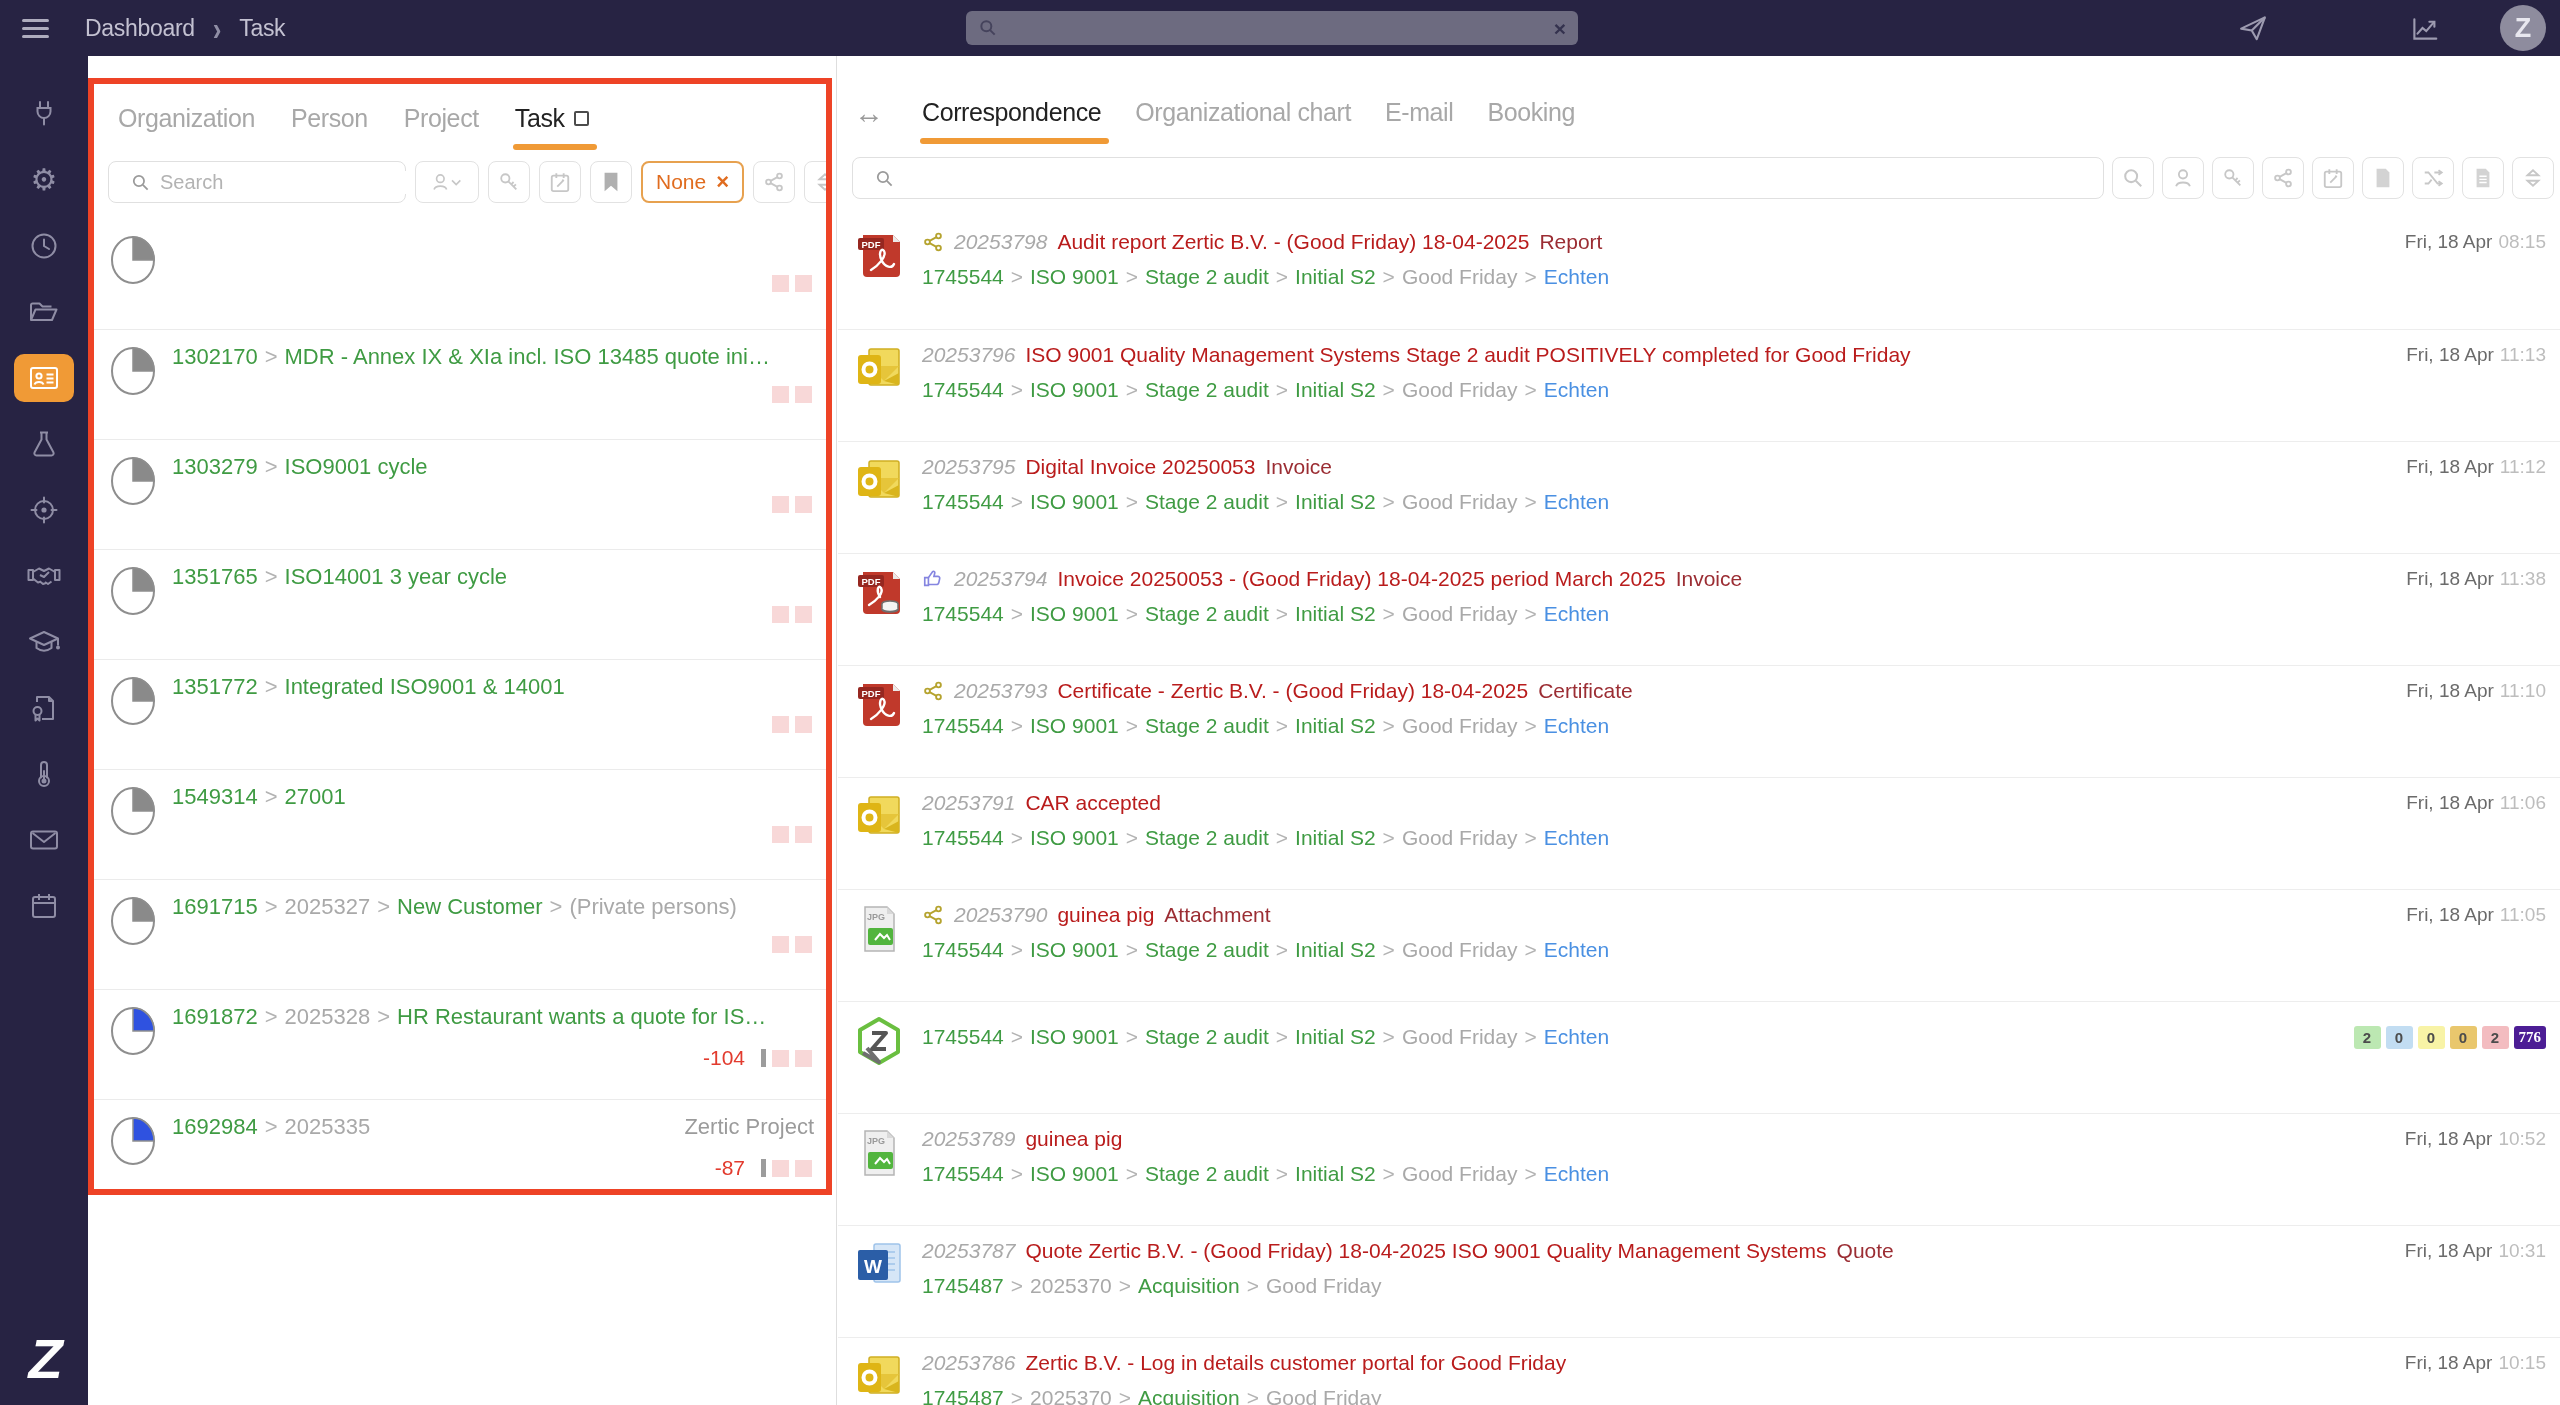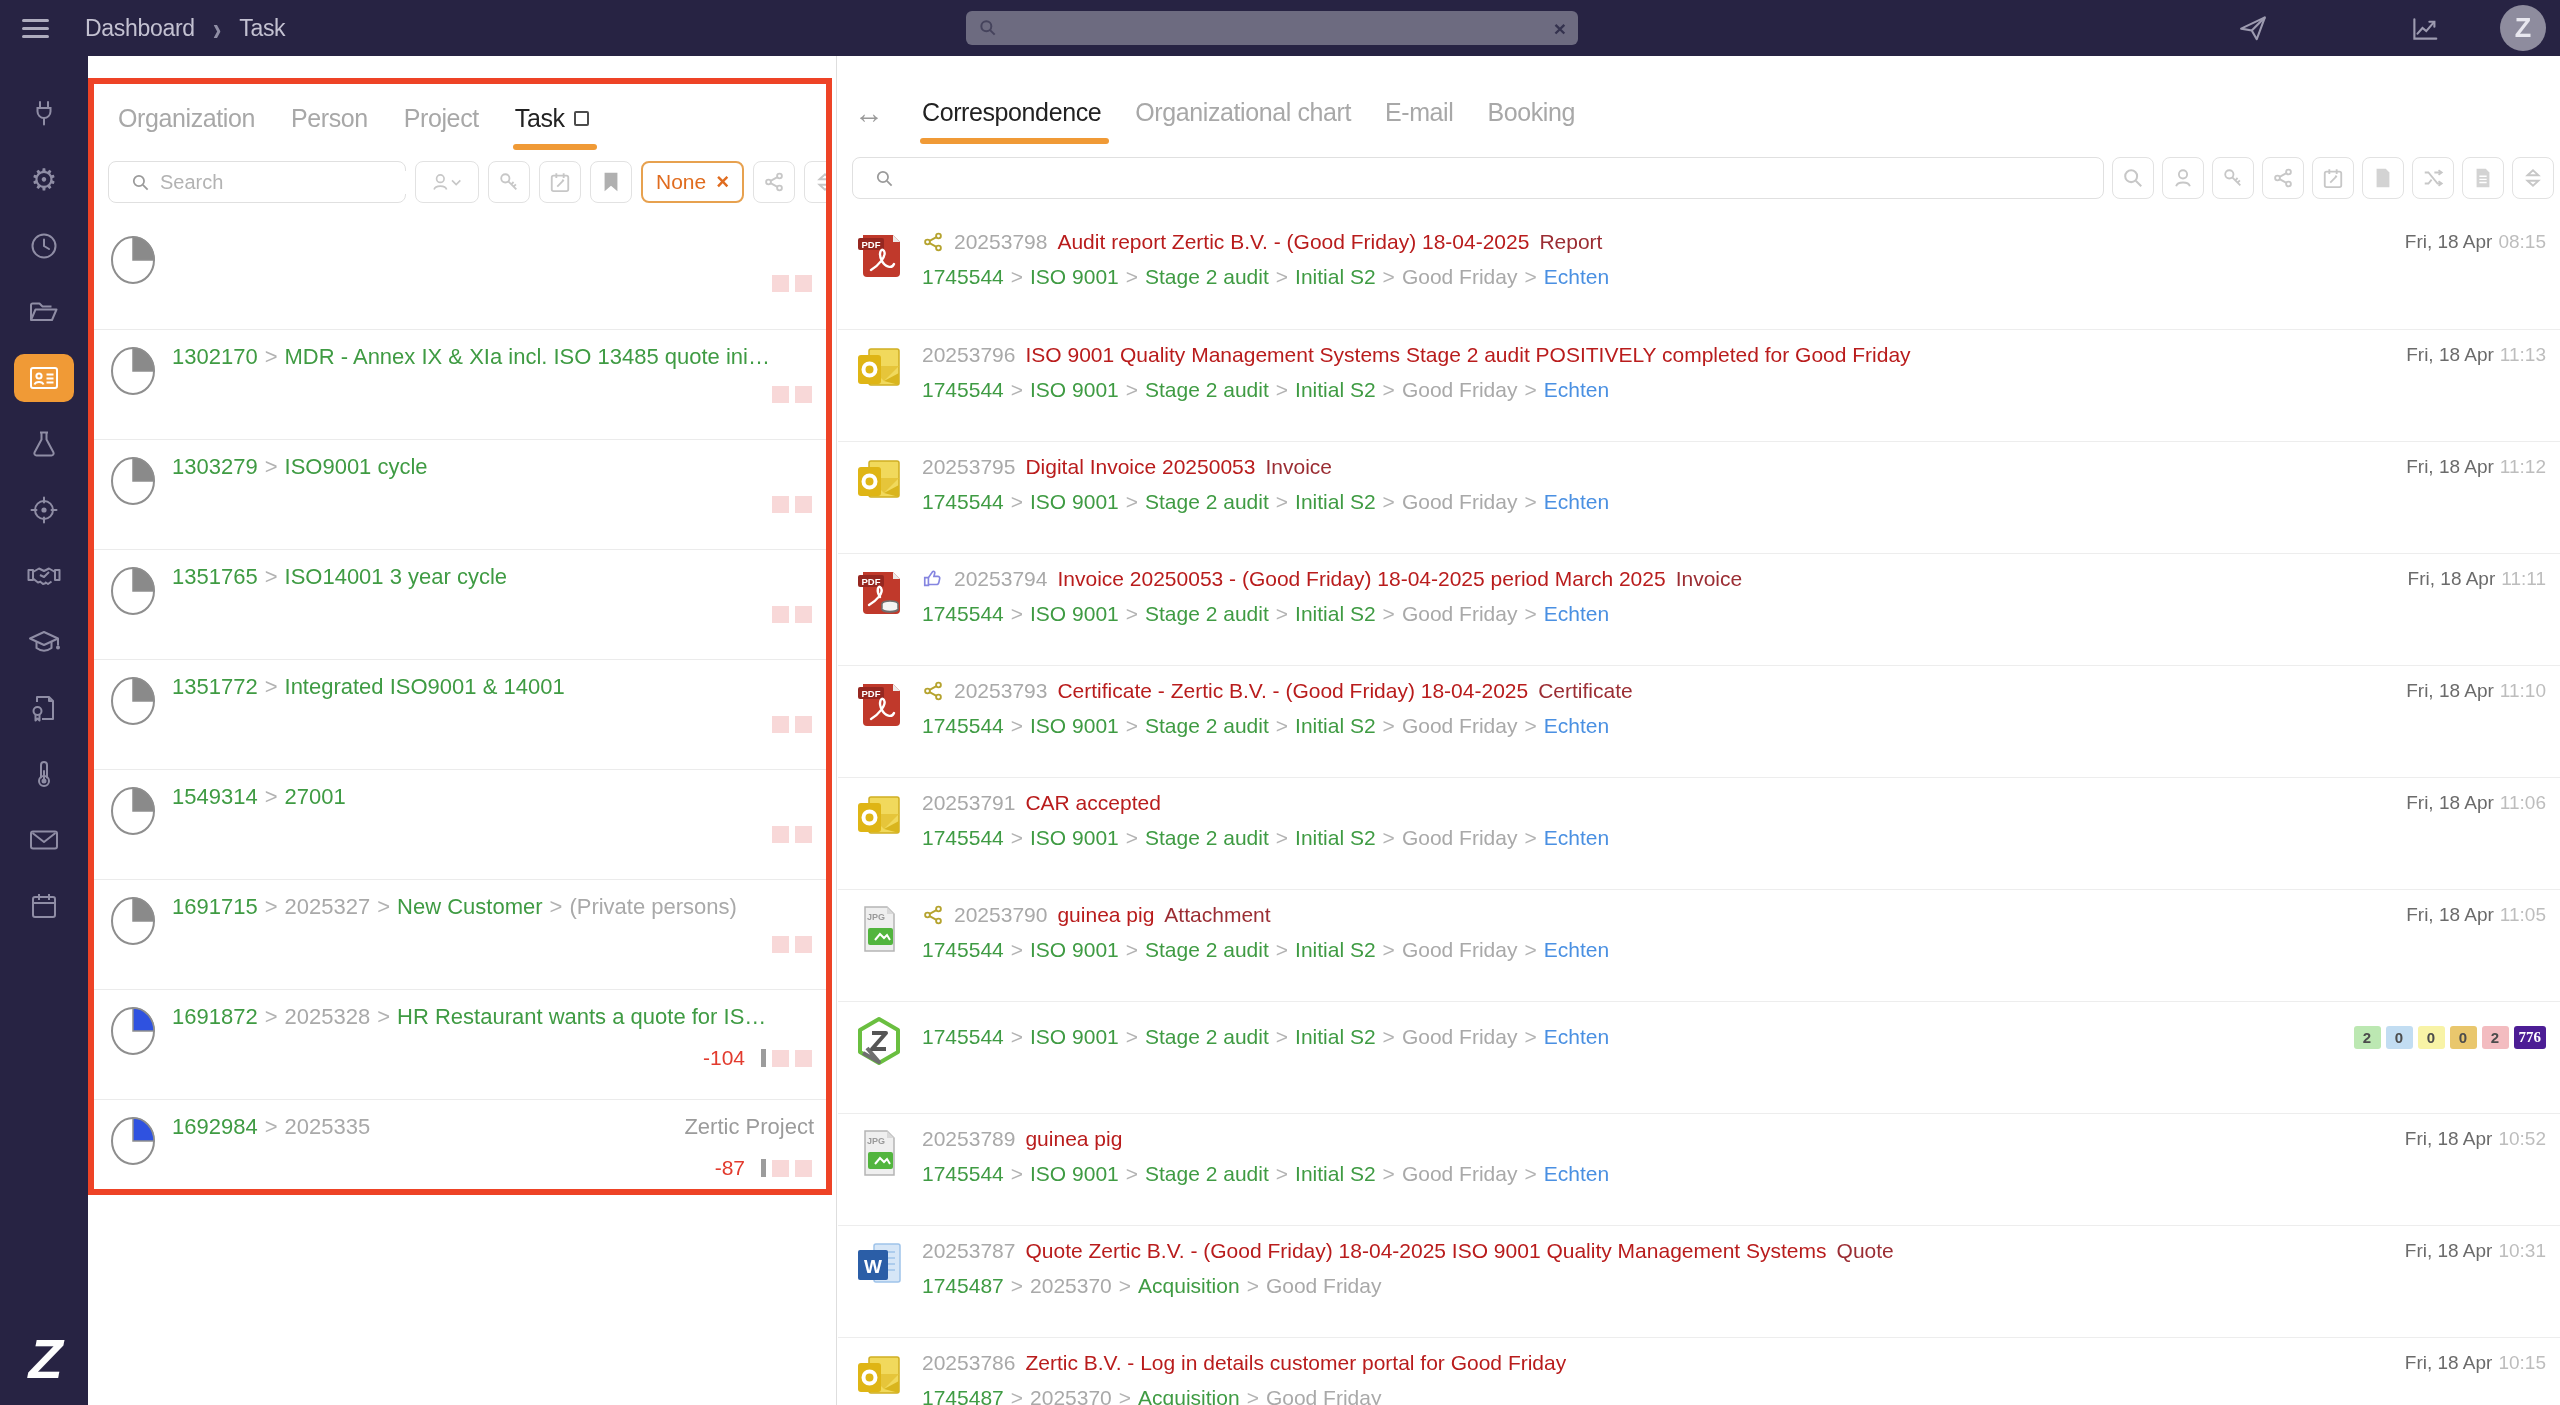--- a/index.html
+++ b/index.html
@@ -84,21 +84,21 @@
   .rp-toolbar { display:flex; align-items:center; gap:8px; padding:30px 6px 0 14px; }
   .rp-toolbar .searchbox { flex:1; }
   .corr-list { margin-top:18px; }
   .corr-row { height:112px; padding:12px 14px 0 16px; border-top:1px solid #ededed; position:relative; cursor:pointer; }
   .corr-row:first-child { border-top:none; }
   .r-flex { display:flex; }
   .r-icon { flex:0 0 auto; margin-right:18px; margin-top:2px; }
   .r-main { flex:1; min-width:0; }
   .r-line1 { display:flex; align-items:center; font-size:21px; line-height:25px; white-space:nowrap; }
   .r-line1 .pre { margin-right:10px; display:flex; }
-  .r-num { color:#a9a9a9; margin-right:10px; }
+  .r-num { color:#a9a9a9; margin-right:10px;font-style:italic; }
   .r-title { color:#b91c1c; margin-right:10px; overflow:hidden; text-overflow:ellipsis; }
   .r-tag { color:#9b2d33; }
   .r-date { margin-left:auto; font-size:19px; color:#6b6b6b; padding-left:14px; flex:0 0 auto; }
   .r-time { color:#bdbdbd; margin-left:6px; }
   .r-line2 { display:flex; align-items:center; font-size:21px; margin-top:11px; white-space:nowrap; }
   .r-badges { margin-left:auto; display:flex; gap:5px; }
   .badge { min-width:27px; height:23px; padding:0 5px; border-radius:3px; font-size:15px; font-weight:bold;
            color:#4c4c4c; display:flex; align-items:center; justify-content:center; }
   .b-green{background:#bce8b2;} .b-blue{background:#c2ddf2;} .b-yellow{background:#f8f3a6;}
   .b-orange{background:#e9c76d;} .b-pink{background:#f3bcc0;} .b-dark{background:#4c1d95;color:#fff;font-family:Liberation Serif, serif;}
@@ -587,21 +587,21 @@
             <div class="r-line1">
               <span class="pre">
                 <svg width="22" height="22" viewBox="0 0 24 24" fill="none" stroke="#8585e0" stroke-width="1.8">
                   <path d="M3 10.5 h4 V19 H3 Z"></path>
                   <path d="M7 18 h8.5 c1.6 0 2.6 -0.9 2.9 -2.4 l0.9 -4 c0.3 -1.3 -0.7 -2.4 -2 -2.4 h-4.3 l1 -4 c0.3 -1.3 -1.6 -2.2 -2.5 -1 L7 10.5"></path>
                 </svg>
               </span>
               <span class="r-num">20253794</span>
               <span class="r-title">Invoice 20250053 - (Good Friday) 18-04-2025 period March 2025</span>
               <span class="r-tag">Invoice</span>
-              <span class="r-date">Fri, 18 Apr<span class="r-time">11:11</span></span>
+              <span class="r-date">Fri, 18 Apr<span class="r-time">11:38</span></span>
             </div>
             <div class="r-line2">
               <span><span class="c-green">1745544</span><span class="sep">&gt;</span><span class="c-green">ISO 9001</span><span class="sep">&gt;</span><span class="c-green">Stage 2 audit</span><span class="sep">&gt;</span><span class="c-green">Initial S2</span><span class="sep">&gt;</span><span class="c-gray">Good Friday</span><span class="sep">&gt;</span><span class="c-blue">Echten</span></span>
             </div>
           </div>
         </div>
         <div class="corr-row r-flex">
           <span class="r-icon">
             <div class="fic"><svg width="50" height="50" viewBox="0 0 50 50">
       <path d="M9 4 h30 l7 7 v31 a4 4 0 0 1 -4 4 H13 a4 4 0 0 1 -4 -4 Z" fill="#c0392b"></path>

